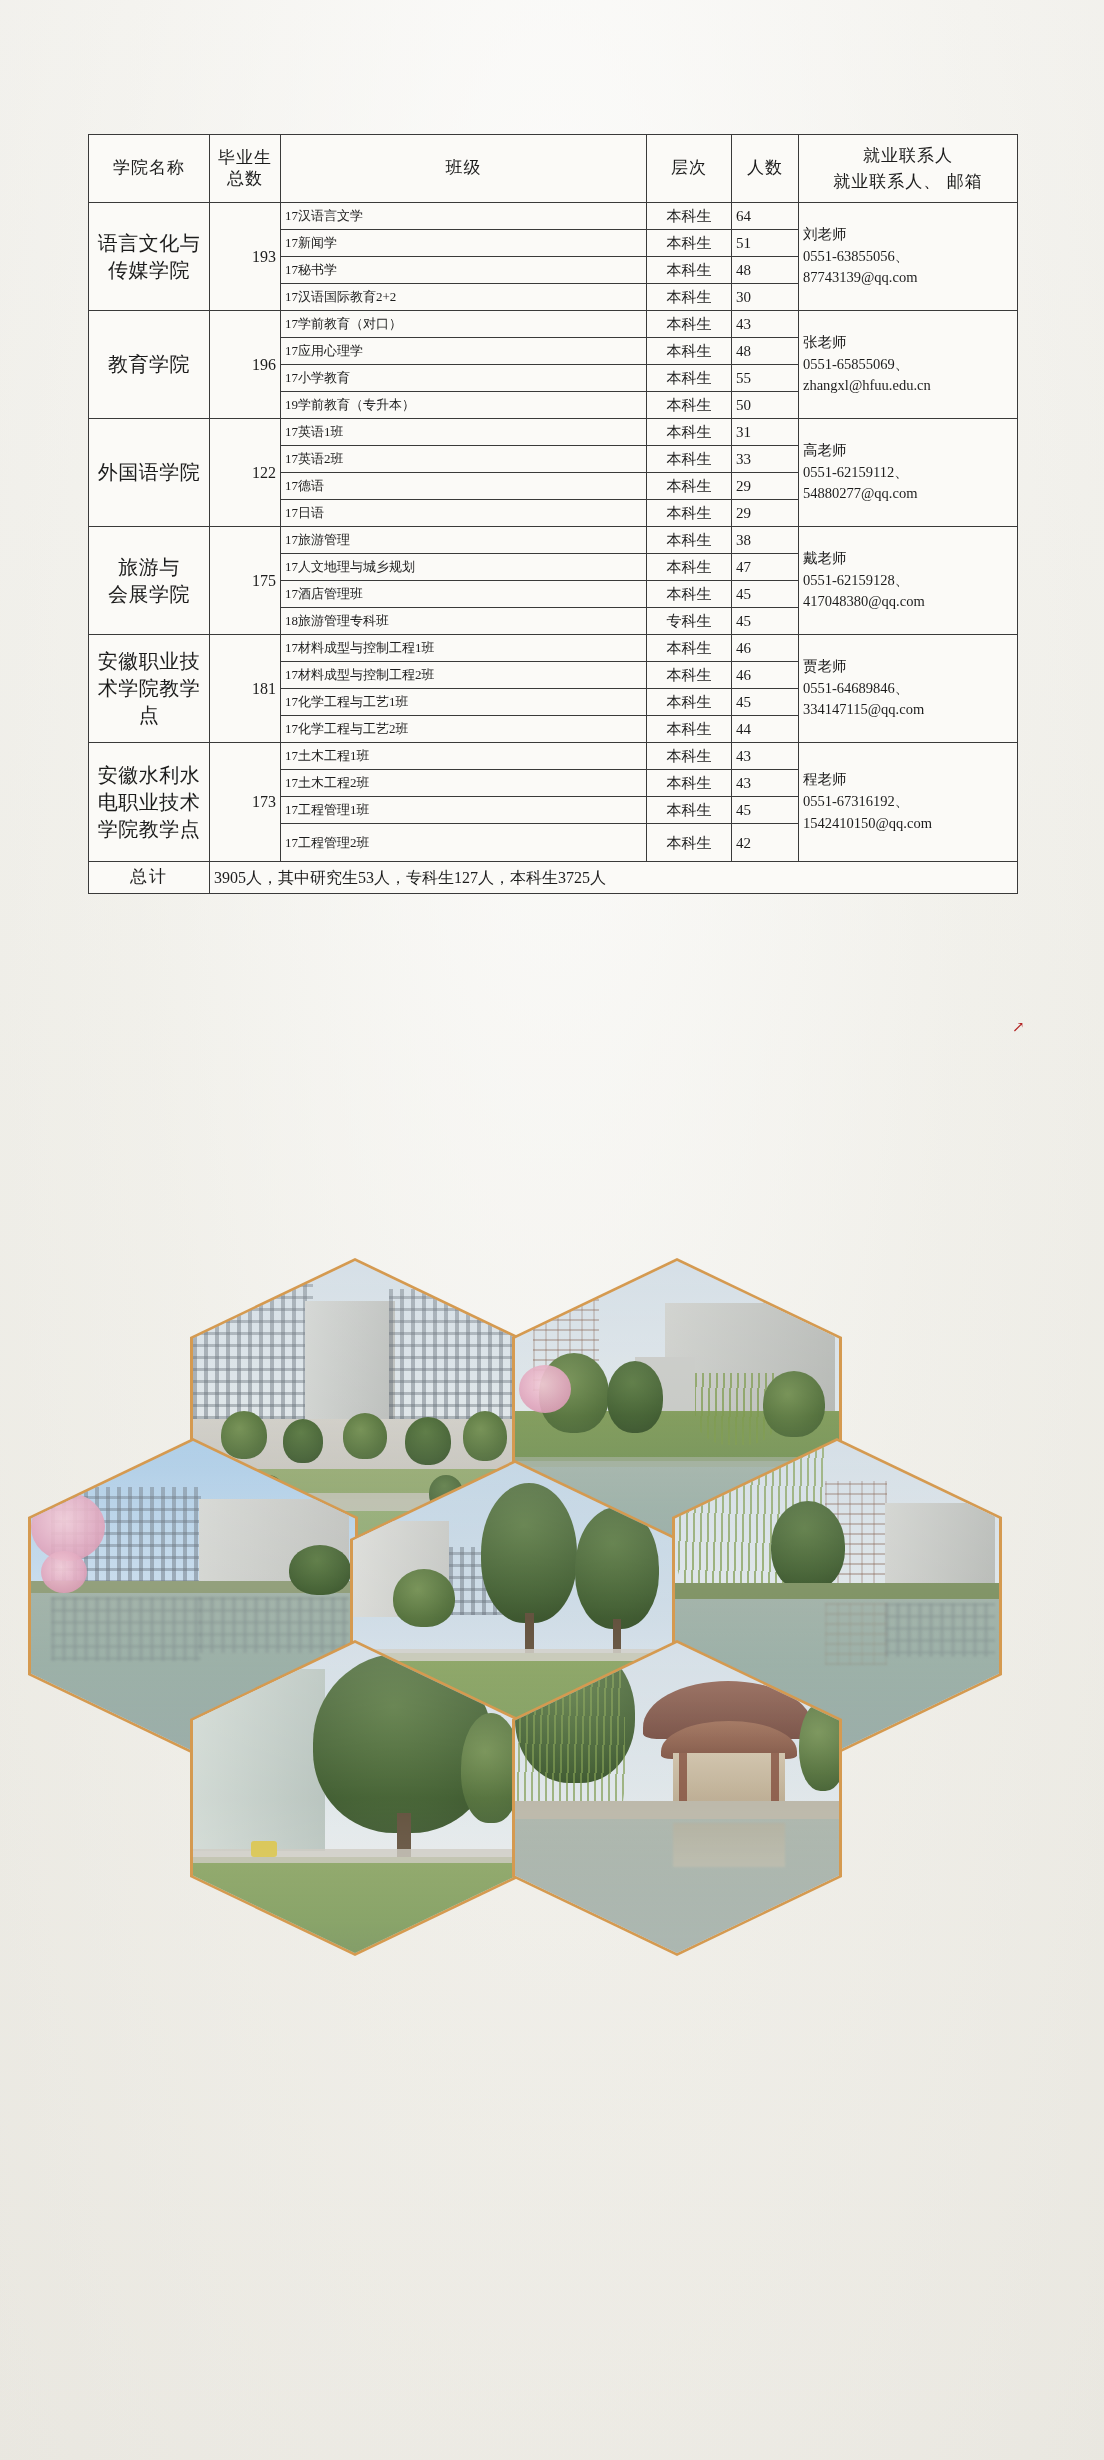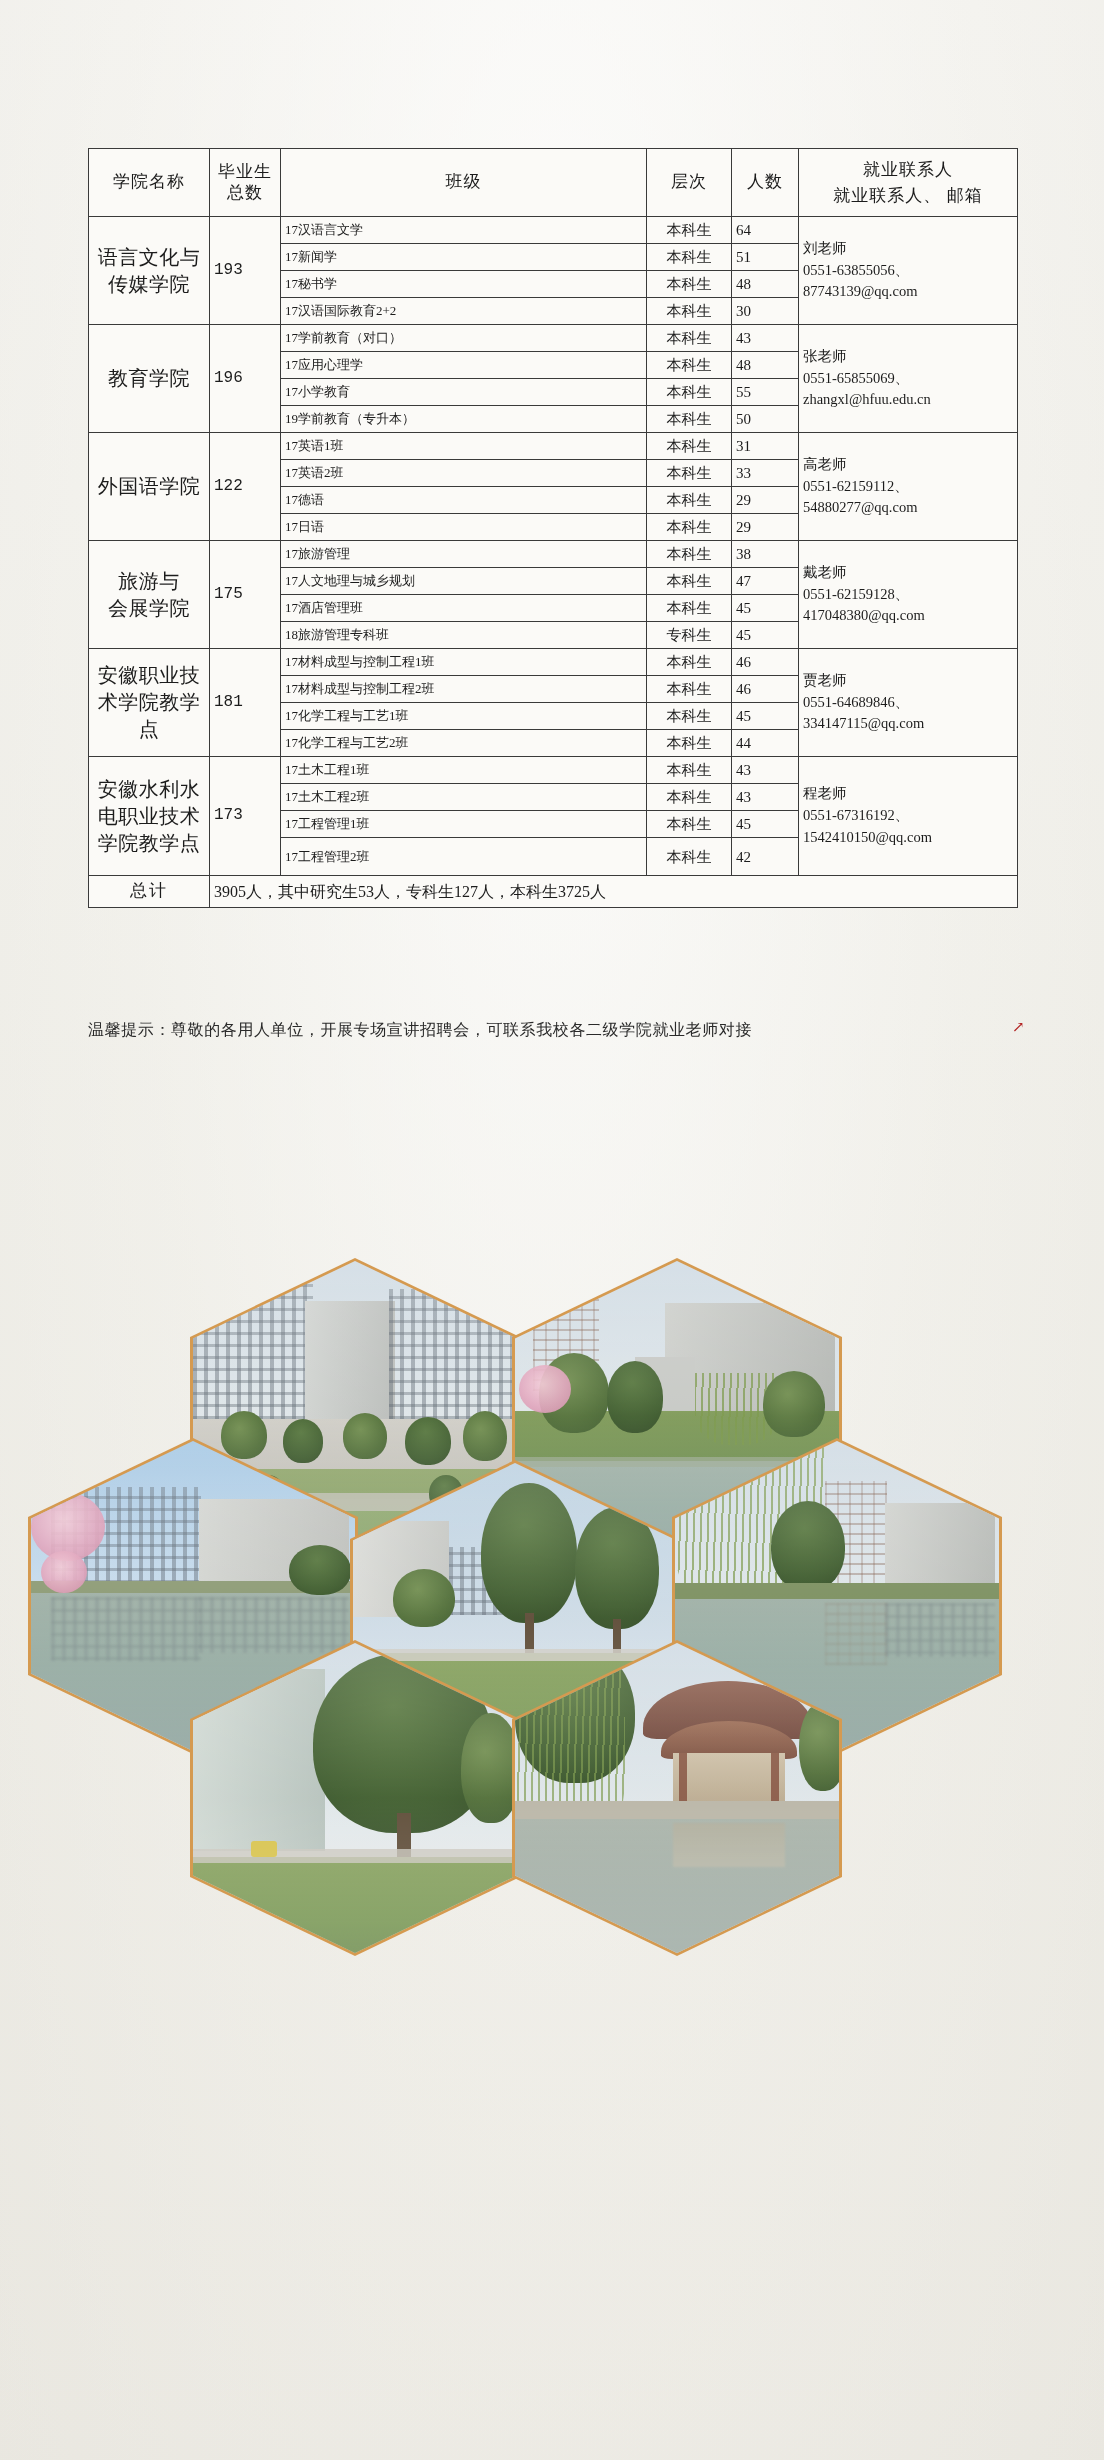--- a/index.html
+++ b/index.html
@@ -25,21 +25,21 @@
   }
   .sheet {
     position: absolute;
     inset: 0;
   }
 
   
   .table-wrap {
     position: absolute;
     left: 88px;
-    top: 148px;
+    top: 134px;
     width: 930px;
   }
   table.data {
     border-collapse: collapse;
     width: 100%;
     background: #fbfaf7;
     font-size: 15px;
     line-height: 1.2;
   }
   table.data td, table.data th {
@@ -58,23 +58,22 @@
   .c-college {
     width: 112px;
     text-align: center;
     font-family: "Liberation Sans", sans-serif;
     font-size: 20px;
     line-height: 1.35;
     letter-spacing: 0.5px;
   }
   .c-total {
     width: 62px;
-    text-align: left;
+    text-align: right;
     font-size: 16px;
-    font-family: Liberation Mono, monospace;
   }
   .c-class {
     padding-left: 8px;
     font-size: 13px;
   }
   .c-level {
     width: 76px;
     text-align: center;
     font-size: 15px;
   }
@@ -436,21 +435,20 @@
         </tr>
 
         <tr style="height:32px">
           <td class="summary-label">总计</td>
           <td class="summary-text" colspan="5">3905人，其中研究生53人，专科生127人，本科生3725人</td>
         </tr>
       </tbody>
     </table>
   </div>
 
-  <div class="note">温馨提示：尊敬的各用人单位，开展专场宣讲招聘会，可联系我校各二级学院就业老师对接</div>
   <div class="red-tick">↗</div>
 
   <div class="collage">
 
     <div class="hex-border" style="left:190px; top:18px; width:330px; height:316px;"></div>
     <div class="hex" style="left:193px; top:21px; width:324px; height:310px;">
       <div class="scene sky-pale">
         <div class="bldg windows" style="left:0px; top:18px; width:120px; height:140px;"></div>
         <div class="bldg windows" style="left:112px; top:40px; width:90px; height:118px; background:linear-gradient(90deg,#cfd2cf,#b9bcb9);"></div>
         <div class="bldg windows" style="left:196px; top:28px; width:132px; height:130px;"></div>

